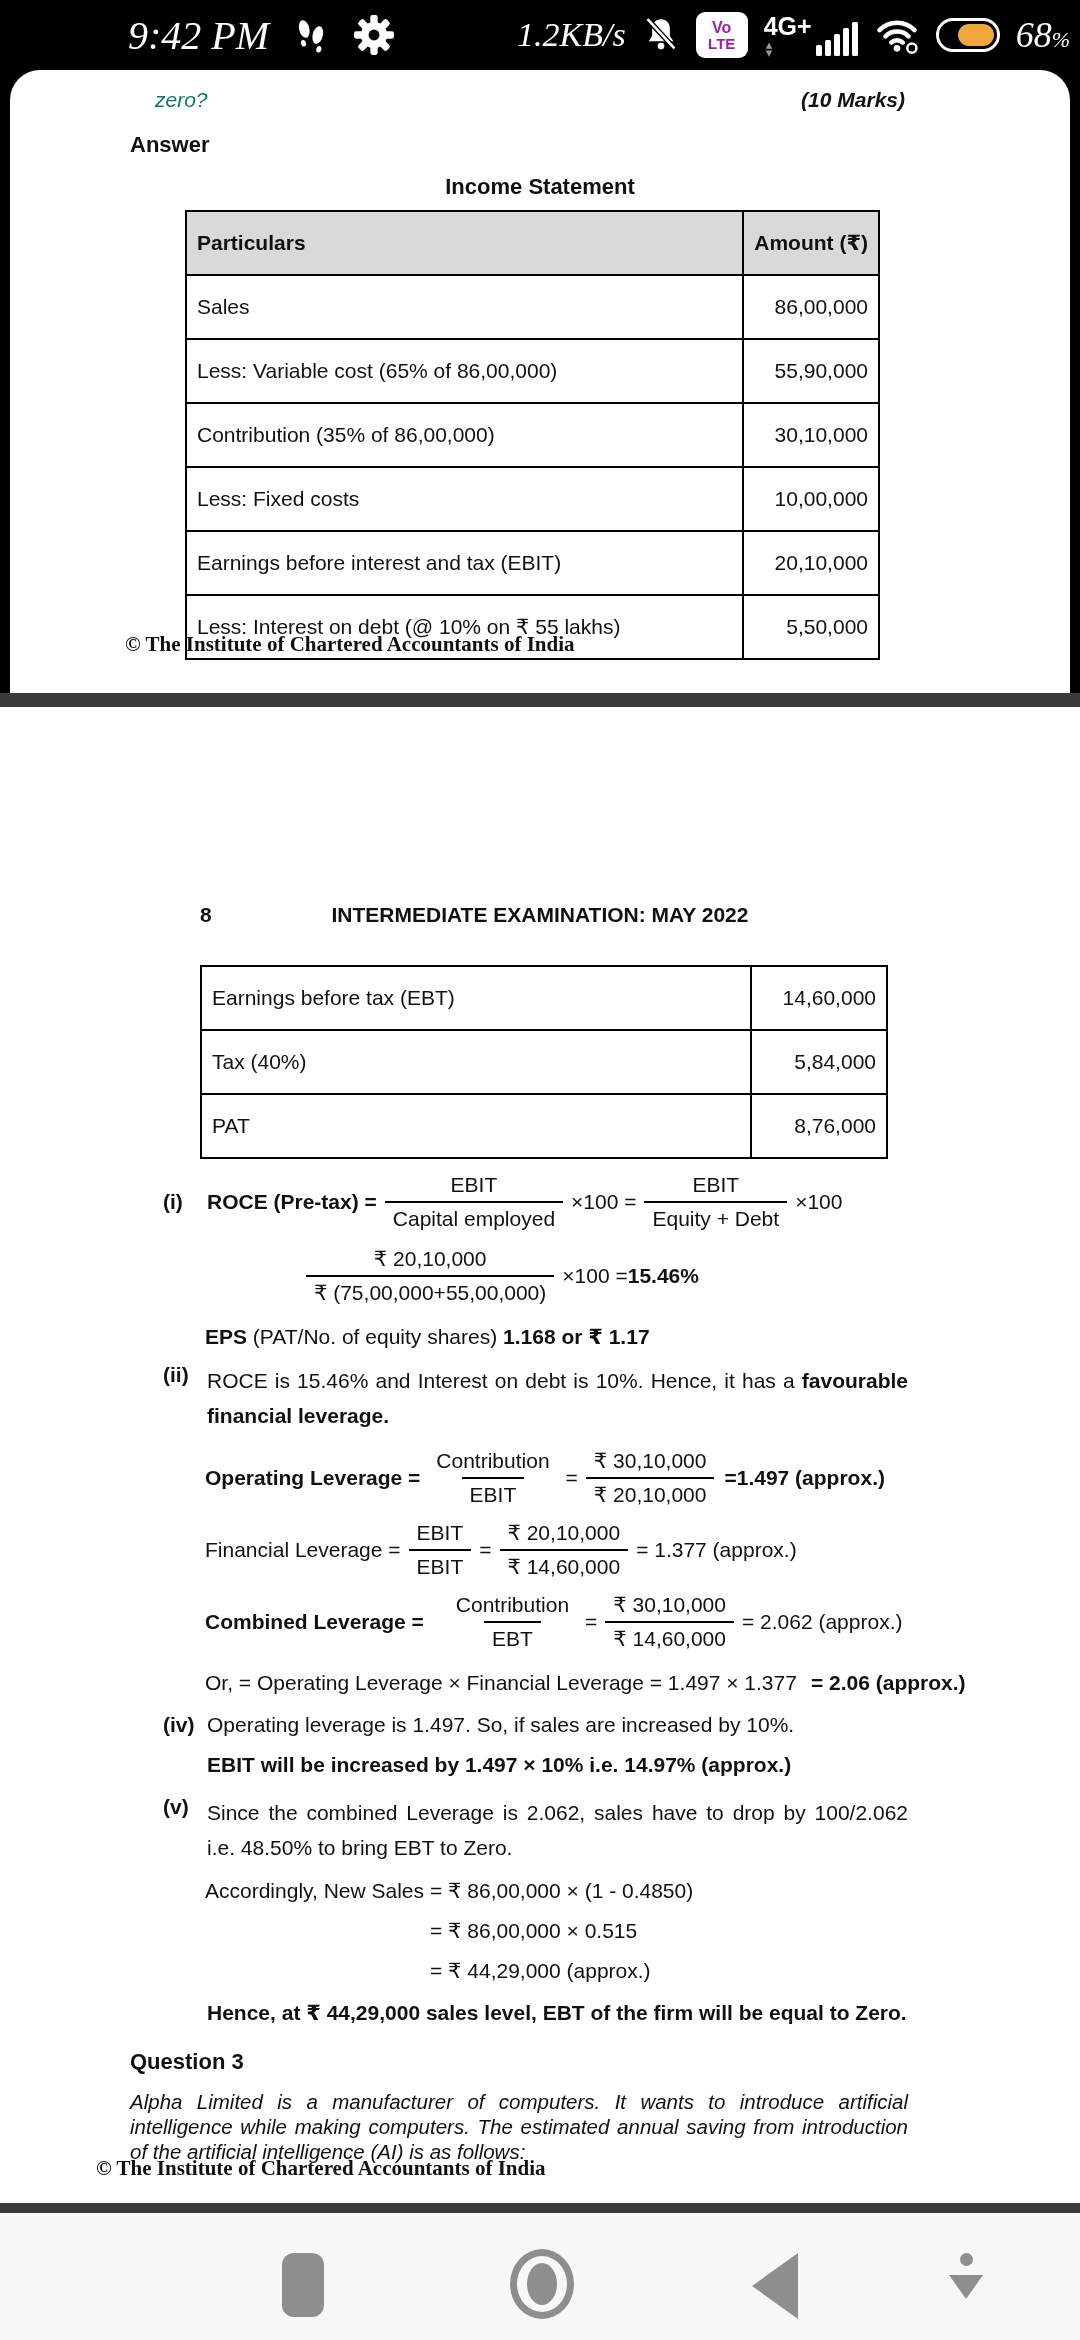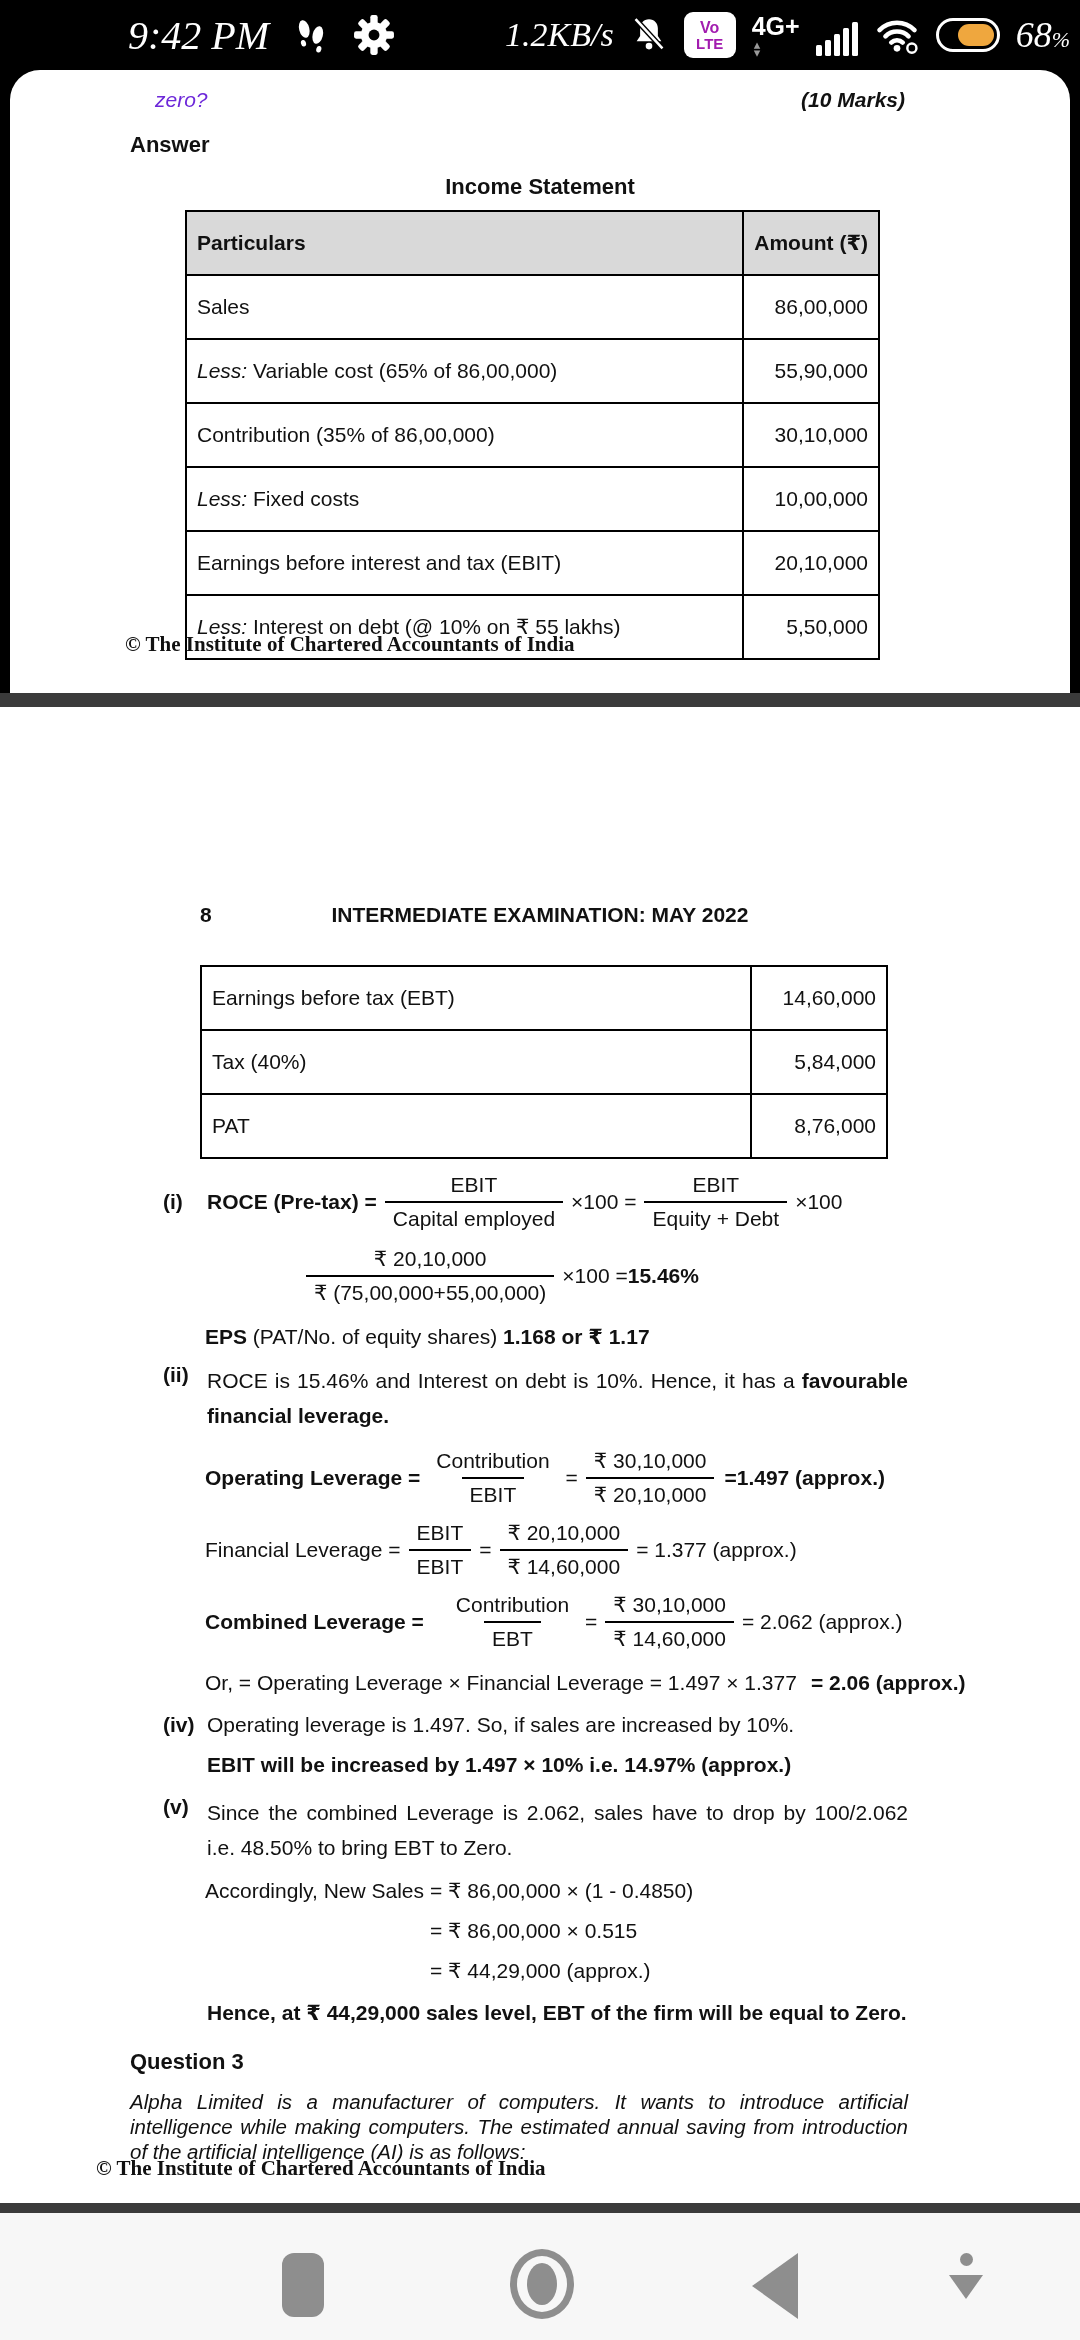--- a/index.html
+++ b/index.html
@@ -13,21 +13,21 @@
   .sb-right { display:flex; align-items:center; gap:16px; margin-left:auto; margin-right:10px; }
   .sb-time, .sb-speed, .sb-pct { font-family:"Liberation Serif","DejaVu Serif",serif; font-style:italic; }
   .sb-time { font-size:40px; }
   .sb-speed { font-size:34px; }
   .sb-pct { font-size:36px; }
   .sb-pct .small { font-size:22px; font-style:italic; }
   .volte-badge { background:#fff; color:#a21caf; border-radius:9px; width:52px; height:46px;
     display:flex; flex-direction:column; align-items:center; justify-content:center; line-height:1; }
   .volte-badge .v1 { font-size:16px; font-weight:bold; }
   .volte-badge .v2 { font-size:15px; font-weight:bold; }
-  .signal-group { display:flex; align-items:flex-end; gap:16px; }
+  .signal-group { display:flex; align-items:flex-end; gap:4px; }
   .signal-left { display:flex; flex-direction:column; align-items:flex-start; line-height:1; }
   .net-type { font-size:25px; font-weight:600; letter-spacing:0; }
   .updown { display:flex; flex-direction:column; line-height:0.55; margin-top:2px; margin-left:2px; }
   .updown span { font-size:13px; color:#9a9a9a; }
   .bars { display:flex; align-items:flex-end; gap:3px; height:38px; }
   .bars i { display:block; width:6px; background:#fff; border-radius:1.5px; }
   .battery { width:64px; height:34px; border:3px solid #fff; border-radius:17px; padding:3px; display:flex; }
   .battery-fill { height:100%; width:62%; border-radius:11px; margin-left:auto; }
 
   
@@ -36,32 +36,32 @@
   .sep1 { position:absolute; top:693px; left:0; width:1080px; height:14px; background:#3b3b3b; }
   .page2 { position:absolute; top:707px; left:0; width:1080px; height:1496px; background:#fff; overflow:hidden; }
   .sep2 { position:absolute; top:2203px; left:0; width:1080px; height:10px; background:#3b3b3b; }
 
   .doc-footer { position:absolute; left:115px; bottom:36px; font-family:"Liberation Serif","DejaVu Serif",serif;
     font-weight:bold; font-size:21px; color:#111; }
   .page2 .doc-footer { left:96px; bottom:22px; }
 
   
   .p1-toprow { display:flex; justify-content:space-between; padding:18px 165px 0 145px; }
-  .q-tail { font-style:italic; font-size:21px; color:#6d28d9; }
+  .q-tail { font-style:italic; font-size:21px; color:#0f766e; }
   .marks { font-style:italic; font-weight:bold; font-size:21px; }
   .answer { margin:20px 0 0 120px; font-weight:bold; font-size:22px; }
   .stmt-title { margin-top:16px; text-align:center; font-weight:bold; font-size:22px; }
 
   table.doc { border-collapse:collapse; font-size:21px; }
   table.doc td, table.doc th { border:2px solid #000; padding:19px 10px; height:30px; }
   .t1 { margin:10px 0 0 175px; width:695px; }
   .t1 .amt, .t2 .amt { width:136px; text-align:right; }
   table.doc th { background:#d9d9d9; text-align:left; font-size:21px; }
   table.doc th.amt { text-align:right; }
-  .less { font-style:italic; }
+  .less { }
 
   
   .p2-header { margin-top:196px; position:relative; height:26px; }
   .p2-num { position:absolute; left:200px; top:0; font-weight:bold; font-size:21px; }
   .p2-title { text-align:center; font-weight:bold; font-size:21px; }
   .t2 { margin:36px 0 0 200px; width:688px; }
 
   .li { display:flex; margin-left:163px; margin-right:172px; }
   .li .marker { width:44px; flex:0 0 44px; font-weight:bold; font-size:21px; }
   .li .content { flex:1; font-size:21px; }

